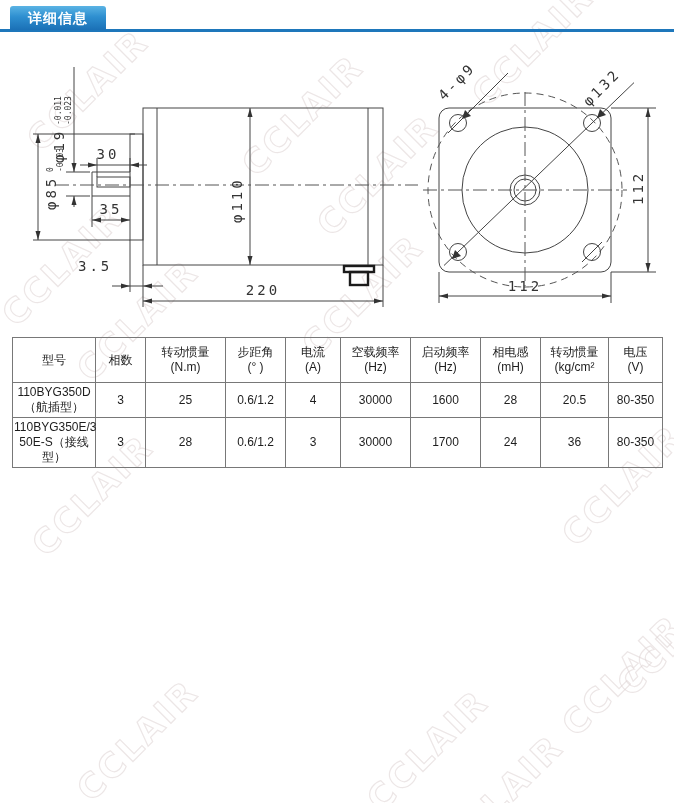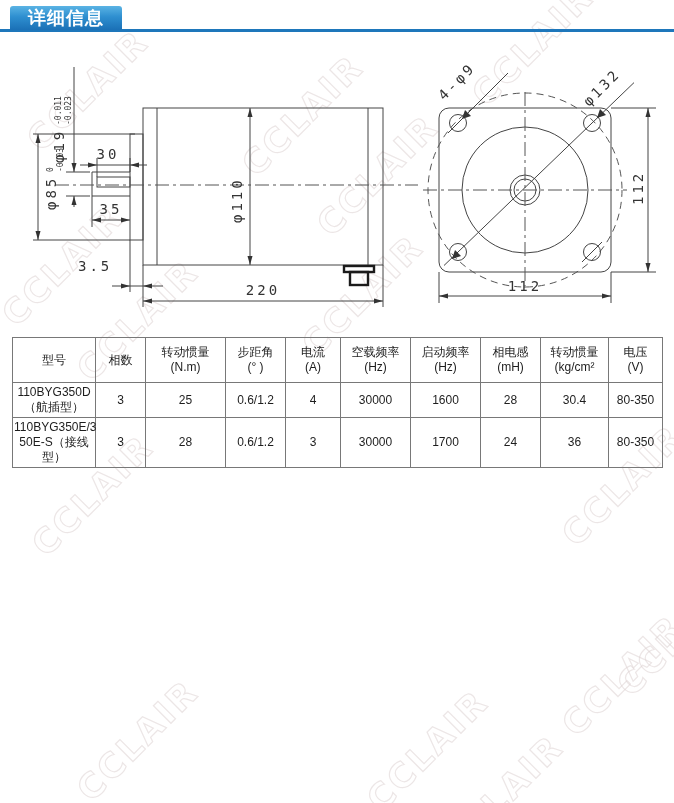--- a/index.html
+++ b/index.html
@@ -1,20 +1,20 @@
 <!DOCTYPE html>
 <html><head>
 <meta charset="utf-8">
 <style>
   html,body{margin:0;padding:0;background:#fff;}
   .page{position:relative;width:674px;height:803px;background:#fff;overflow:hidden;
         font-family:"Liberation Sans",sans-serif;}
   
   .hdr-tab{position:absolute;left:10px;top:6px;height:24px;line-height:24px;padding:0 18px;
-           color:#fff;font-size:18px;font-weight:bold;letter-spacing:1px;
+           color:#fff;font-size:14px;font-weight:bold;letter-spacing:1px;
            background:linear-gradient(#5ab3e4,#2e8fd0 45%,#1a70b6);border-radius:3px 3px 0 0;z-index:5;}
   .hdr-rule{position:absolute;left:0;top:29px;width:674px;height:3px;background:#1e77bb;z-index:4;}
   
   .wm{position:absolute;font-family:"DejaVu Sans",sans-serif;font-weight:bold;font-size:34px;
       letter-spacing:3px;color:transparent;-webkit-text-stroke:1.2px #ddd2d2;
       transform:rotate(-45deg);opacity:.55;z-index:1;pointer-events:none;}
   
   svg.drawing{position:absolute;left:0;top:55px;z-index:2;}
   .ln{stroke:#444;stroke-width:1;fill:none;}
   .thk{stroke:#1b1b1b;stroke-width:2.4;fill:none;}
@@ -243,21 +243,21 @@
         <tr class="r2">
           <td class="model">110BYG350D
 （航插型）</td>
           <td>3</td>
           <td>25</td>
           <td>0.6/1.2</td>
           <td>4</td>
           <td>30000</td>
           <td>1600</td>
           <td>28</td>
-          <td>30.4</td>
+          <td>20.5</td>
           <td>80-350</td>
         </tr>
         <tr>
           <td class="model">110BYG350E/3
 50E-S（接线
 型）</td>
           <td>3</td>
           <td>28</td>
           <td>0.6/1.2</td>
           <td>3</td>

